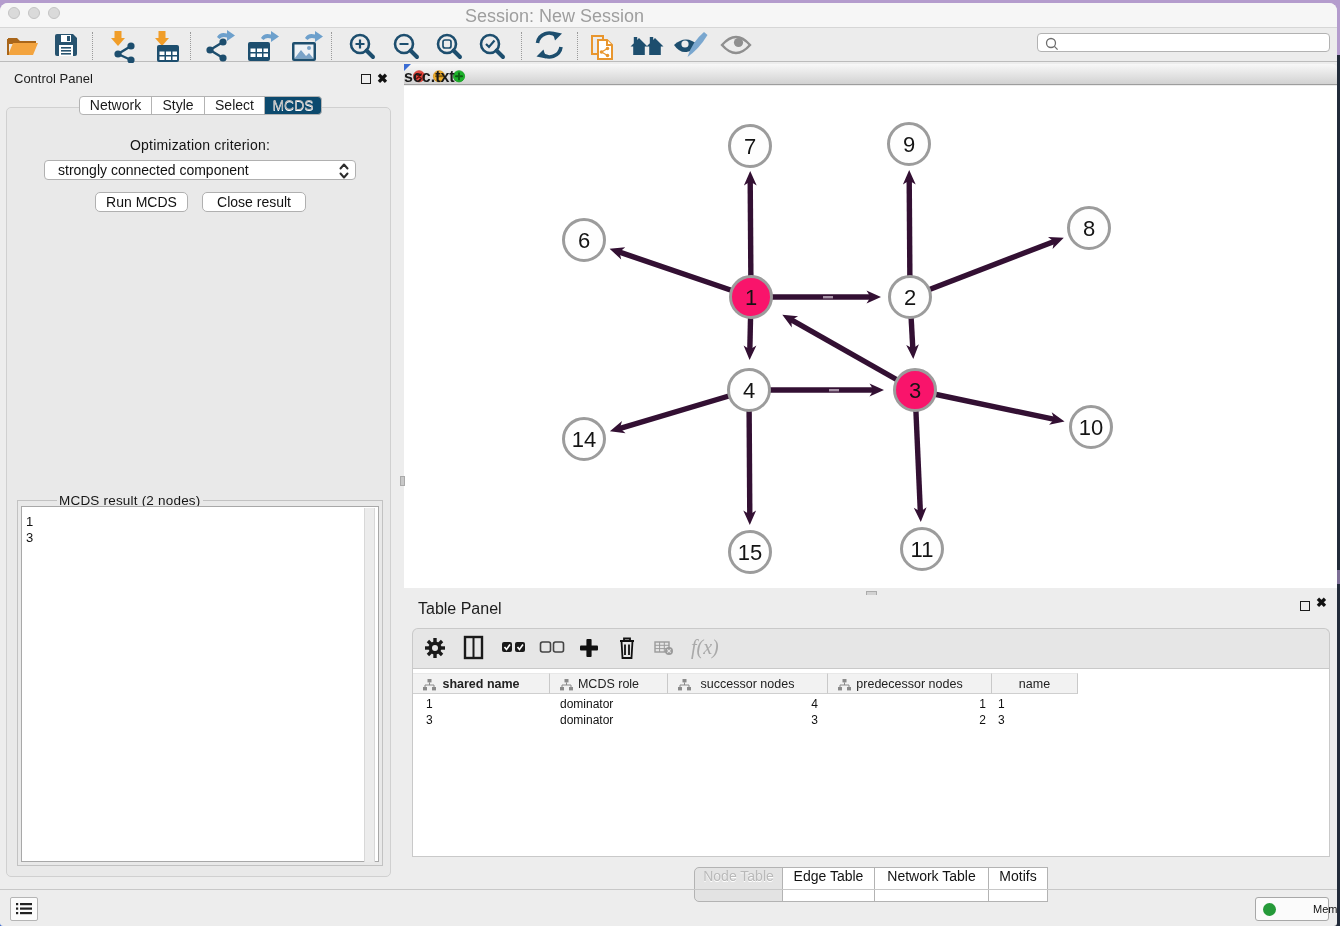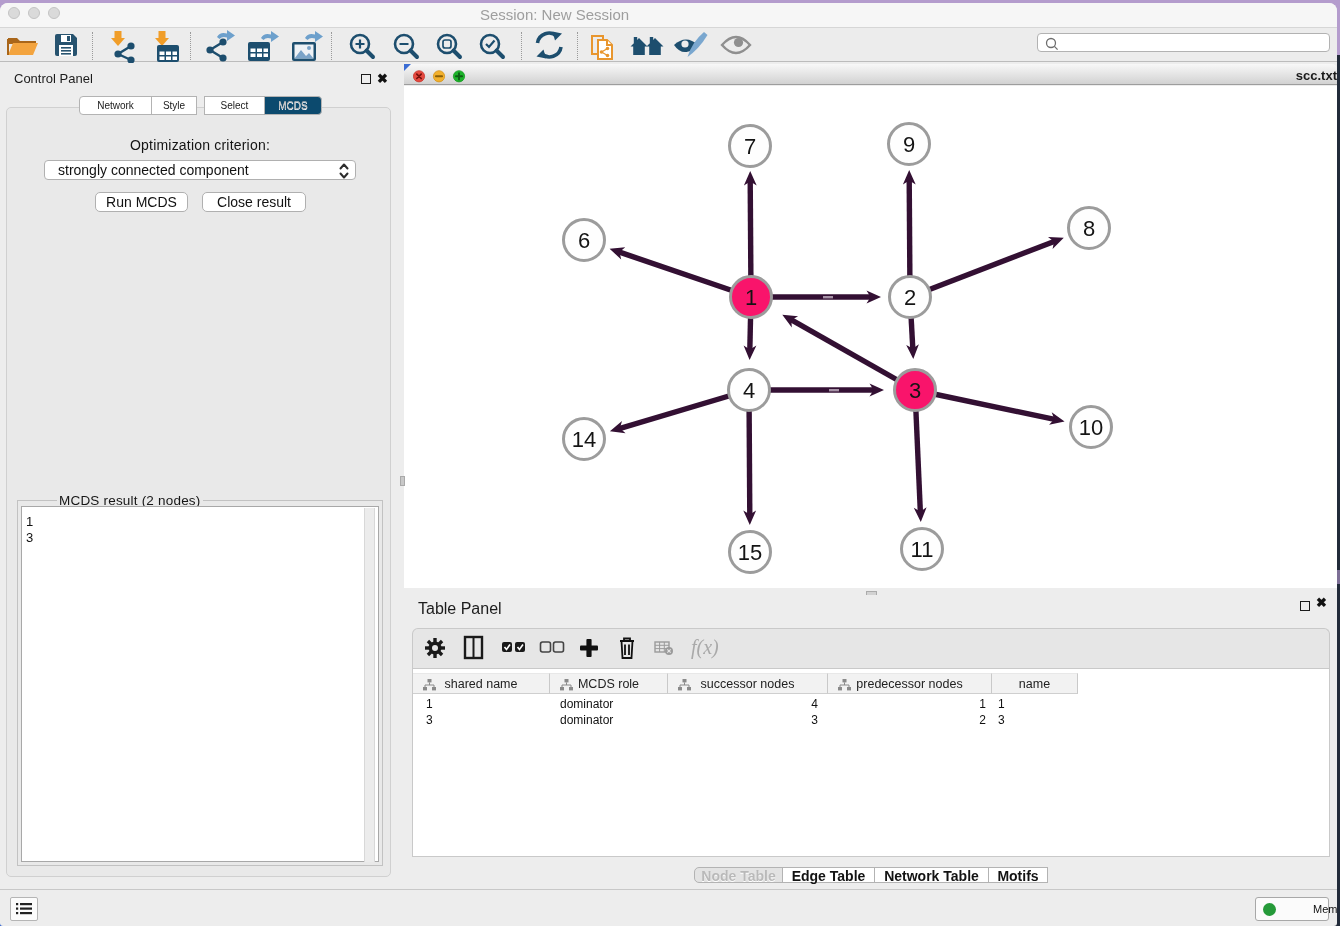--- a/index.html
+++ b/index.html
@@ -2,63 +2,63 @@
 <html><head>
 <meta charset="utf-8">
 <style>
 * { margin:0; padding:0; box-sizing:border-box; }
 html,body { width:1340px; height:926px; overflow:hidden; }
 body { background:#b49ccd; font-family:"Liberation Sans",sans-serif; position:relative; }
 .abs { position:absolute; }
 #win { position:absolute; left:0; top:3px; width:1337px; height:923px; background:#ededed; border-radius:8px 8px 3px 3px; overflow:hidden; }
 #titlebar { position:absolute; left:0; top:0; width:1337px; height:25px; background:#f6f6f6; border-bottom:1px solid #d6d6d6; }
 .tl { position:absolute; top:3.5px; width:12px; height:12px; border-radius:50%; background:#dadada; border:1px solid #c3c3c3; }
-#wtitle { position:absolute; top:3px; left:0; width:1109px; text-align:center; font-size:15px; color:#9e9e9e; }
+#wtitle { position:absolute; top:3px; left:0; width:1109px; text-align:center; font-size:18px; color:#9e9e9e; }
 #toolbar { position:absolute; left:0; top:25px; width:1337px; height:34px; background:#ececec; border-bottom:1px solid #bcbcbc; }
 .tsep { position:absolute; top:4px; height:28px; width:0; border-left:1px dotted #9a9a9a; }
 #searchbox { position:absolute; left:1037px; top:5px; width:293px; height:19px; background:#fff; border:1px solid #b2b2b2; border-radius:4px; }
 
 
 #cp-title { position:absolute; left:14px; top:68px; font-size:13px; color:#1c1c1c; }
 .floatbtn { position:absolute; width:10px; height:10px; border:1.5px solid #1a1a1a; }
 .closex { position:absolute; font-size:13px; font-weight:bold; color:#111; }
-.tab { position:absolute; top:93px; height:19px; background:#fff; border:1px solid #b3b3b3; font-size:10px; color:#1a1a1a; text-align:center; line-height:17px; }
+.tab { position:absolute; top:93px; height:19px; background:#fff; border:1px solid #b3b3b3; font-size:14px; color:#1a1a1a; text-align:center; line-height:17px; }
 .tabsel { background:#0c4a6e; color:#b9b9b9; text-shadow:0 1px 0 #fff; }
 #cp-pane { position:absolute; left:6px; top:104px; width:385px; height:770px; background:#e9e9e9; border:1px solid #d0d0d0; border-radius:5px; }
 #optlabel { position:absolute; left:0; top:134px; width:400px; text-align:center; font-size:14px; letter-spacing:0.2px; color:#141414; }
 #combo { position:absolute; left:44px; top:157px; width:312px; height:20px; background:#fff; border:1px solid #b0b0b0; border-radius:4px; font-size:14px; color:#111; line-height:19px; padding-left:13px; }
 .btn { position:absolute; top:189px; height:20px; background:#fff; border:1px solid #b0b0b0; border-radius:5px; font-size:14px; color:#111; text-align:center; line-height:18px; }
 #fieldset { position:absolute; left:17px; top:497px; width:366px; height:366px; border:1px solid #c2c2c2; }
 #legend { position:absolute; left:24px; top:490px; font-size:13.5px; letter-spacing:0.2px; color:#161616; background:#e9e9e9; padding:0 2px;margin-left:33px; }
 #resultbox { position:absolute; left:21px; top:503px; width:358px; height:356px; background:#fff; border:1px solid #a8a8a8; font-size:13px; color:#111; }
 #resultbox .sb { position:absolute; right:3px; top:1px; width:11px; height:354px; background:#ececec; border-left:1px solid #d8d8d8; border-right:1px solid #d8d8d8; }
 
 
 #statussep { position:absolute; left:0; top:886px; width:1337px; border-top:1px solid #c8c8c8; }
 #listbtn { position:absolute; left:10px; top:894px; width:28px; height:24px; background:#fcfcfc; border:1px solid #b5b5b5; border-radius:2px; }
 #membtn { position:absolute; left:1255px; top:894px; width:74px; height:24px; background:#fbfbfb; border:1px solid #a8a8a8; border-radius:3px; font-size:11px; color:#111; }
 #membtn .dot { position:absolute; left:7px; top:5px; width:13px; height:13px; border-radius:50%; background:#259a39; }
 #membtn .lbl { position:absolute; left:24px; top:5px;padding-left:33px; }
 
 
 #iframe { position:absolute; left:404px; top:61px; width:933px; height:524px; }
 #iftitle { position:absolute; left:0; top:0; width:933px; height:21px; background:linear-gradient(#f8f8f8,#d2d2d2); border-bottom:1px solid #9d9d9d; border-radius:5px 5px 0 0; }
-#iftext { position:absolute; left:0; top:4px; width:933px; text-align:right; font-size:13px; font-weight:bold; color:#1a1a1a; }
+#iftext { position:absolute; left:0; top:4px; width:933px; text-align:left; font-size:16px; font-weight:bold; color:#1a1a1a; }
 #ifcanvas { position:absolute; left:0; top:22px; width:933px; height:502px; background:#fff; }
 
 
 #tp { position:absolute; left:405px; top:592px; width:932px; height:293px; background:#ededed; }
 #tp-title { position:absolute; left:13px; top:5px; font-size:16px; color:#1c1c1c; }
 #tp-tool { position:absolute; left:7px; top:33px; width:918px; height:40px; background:#e6e6e6; border:1px solid #c9c9c9; border-bottom:none; border-radius:6px 6px 0 0; }
 #tp-table { position:absolute; left:7px; top:73px; width:918px; height:189px; background:#fff; border:1px solid #c9c9c9; }
 .th { position:absolute; top:4px; height:21px; background:#f2f2f2; border-right:1px solid #c9c9c9; border-bottom:1px solid #cfcfcf; border-top:1px solid #e8e8e8; font-size:12.5px; color:#222; text-align:center; line-height:20px; }
 .td { position:absolute; font-size:12px; color:#111; height:16px; line-height:16px; }
 .treeic { position:absolute; left:10px; top:5px; }
 .th { padding-left:0; }
-.btab { position:absolute; top:272px; height:16px; background:#fff; border:1px solid #b3b3b3; font-size:14px; color:#131313; text-align:center; line-height:17px;font-weight:bold; }
+.btab { position:absolute; top:272px; height:35px; background:#fff; border:1px solid #b3b3b3; font-size:14px; color:#131313; text-align:center; line-height:17px; }
 </style>
 </head>
 <body>
 <div style="position:absolute;left:1334px;top:55px;width:6px;height:871px;background:#222b3a;"></div>
 <div style="position:absolute;left:1335px;top:570px;width:5px;height:14px;background:#7d6f96;"></div>
 <div style="position:absolute;left:0;top:914px;width:10px;height:12px;background:#3465cf;"></div>
 <div id="win">
   <div id="titlebar">
     <div class="tl" style="left:8px;"></div>
     <div class="tl" style="left:27.5px;"></div>
@@ -210,21 +210,21 @@
           <line x1="11.4" y1="11.4" x2="14.6" y2="14.6" stroke="#6e6e6e" stroke-width="1.3"></line>
         </svg>
       </div>
   </div>
 
   <div id="cp-title">Control Panel</div>
   <div class="floatbtn" style="left:361px; top:71px;"></div>
   <div class="closex" style="left:377px; top:68px;">✖</div>
   <div id="cp-pane"></div>
   <div class="tab" style="left:79px; width:73px; border-radius:4px 0 0 4px;">Network</div>
-  <div class="tab" style="left:151px; width:46px;">Style</div>
+  <div class="tab" style="left:151px; width:54px;">Style</div>
   <div class="tab" style="left:204px; width:61px;">Select</div>
   <div class="tab tabsel" style="left:264px; width:58px; border-radius:0 4px 4px 0;">MCDS</div>
   <div id="combo">strongly connected component
     <svg width="12" height="16" style="position:absolute;right:5px;top:2px" viewBox="0 0 12 16">
         <path d="M2.5 5.5 L6 1.5 L9.5 5.5 M2.5 10.5 L6 14.5 L9.5 10.5" fill="none" stroke="#2c2c2c" stroke-width="2" stroke-linecap="round" stroke-linejoin="round"></path>
       </svg>
   </div>
   <div id="optlabel">Optimization criterion:</div>
   <div class="btn" style="left:95px; width:93px;">Run MCDS</div>
   <div class="btn" style="left:202px; width:104px;">Close result</div>
@@ -368,21 +368,21 @@
           <rect x="0" y="0" width="14" height="10" fill="none" stroke="#9b9b9b" stroke-width="1.4"></rect>
           <path d="M0 3.3 H14 M0 6.6 H14 M4.6 0 V10 M9.3 0 V10" stroke="#9b9b9b" stroke-width="1"></path>
           <circle cx="14" cy="9" r="4" fill="#9b9b9b"></circle>
           <path d="M12.3 7.3 L15.7 10.7 M15.7 7.3 L12.3 10.7" stroke="#e6e6e6" stroke-width="1.2"></path>
         </g>
 
         <text x="278" y="25" font-family="Liberation Serif, serif" font-style="italic" font-size="20" fill="#a9a9a9">f(x)</text>
       </svg>
     </div>
     <div id="tp-table">
-      <div class="th" style="left:0px; width:137px;"><svg class="treeic" width="13" height="12" viewBox="0 0 13 12">
+      <div class="th" style="left:0px; width:137px;font-weight:bold;"><svg class="treeic" width="13" height="12" viewBox="0 0 13 12">
             <g fill="#8a8a8a">
               <rect x="4.5" y="0" width="4" height="3.4"></rect>
               <rect x="0" y="8" width="4" height="3.4"></rect>
               <rect x="9" y="8" width="4" height="3.4"></rect>
               <path d="M6.5 3.4 V6 M2 8 V6 H11 V8" stroke="#8a8a8a" fill="none" stroke-width="1"></path>
             </g>
           </svg>shared name</div>
       <div class="th" style="left:137px; width:118px;"><svg class="treeic" width="13" height="12" viewBox="0 0 13 12">
             <g fill="#8a8a8a">
               <rect x="4.5" y="0" width="4" height="3.4"></rect>

